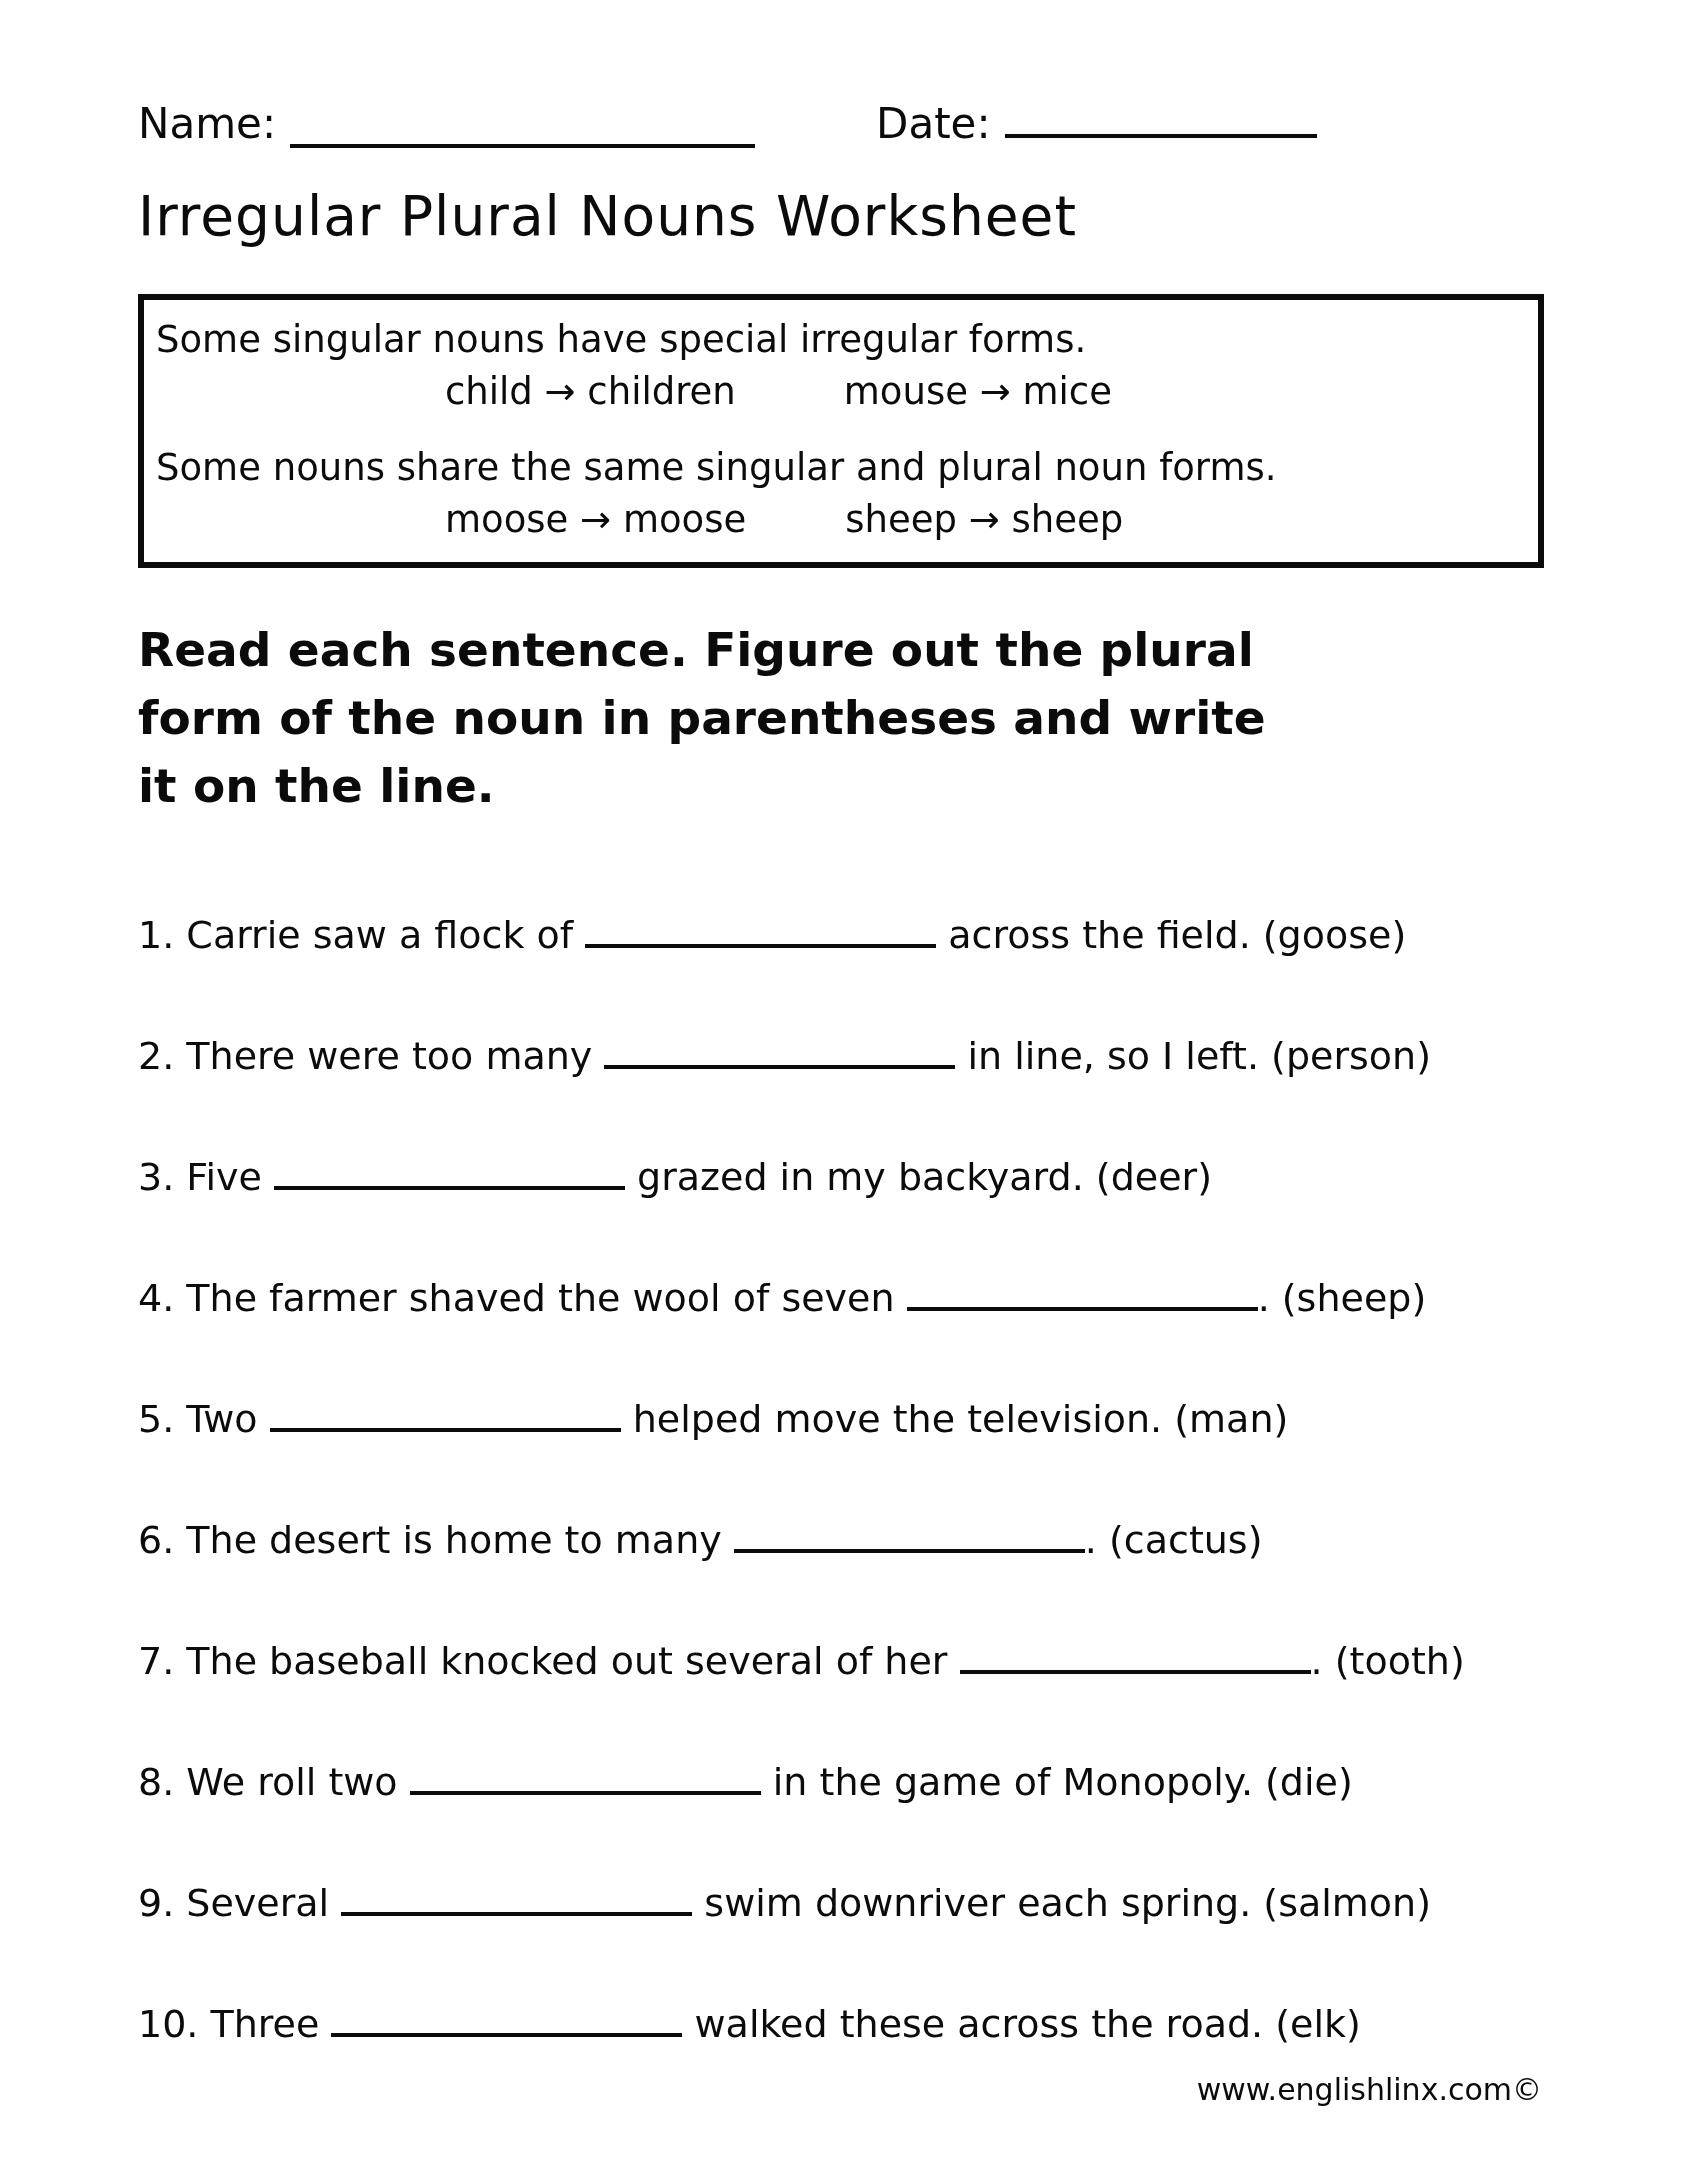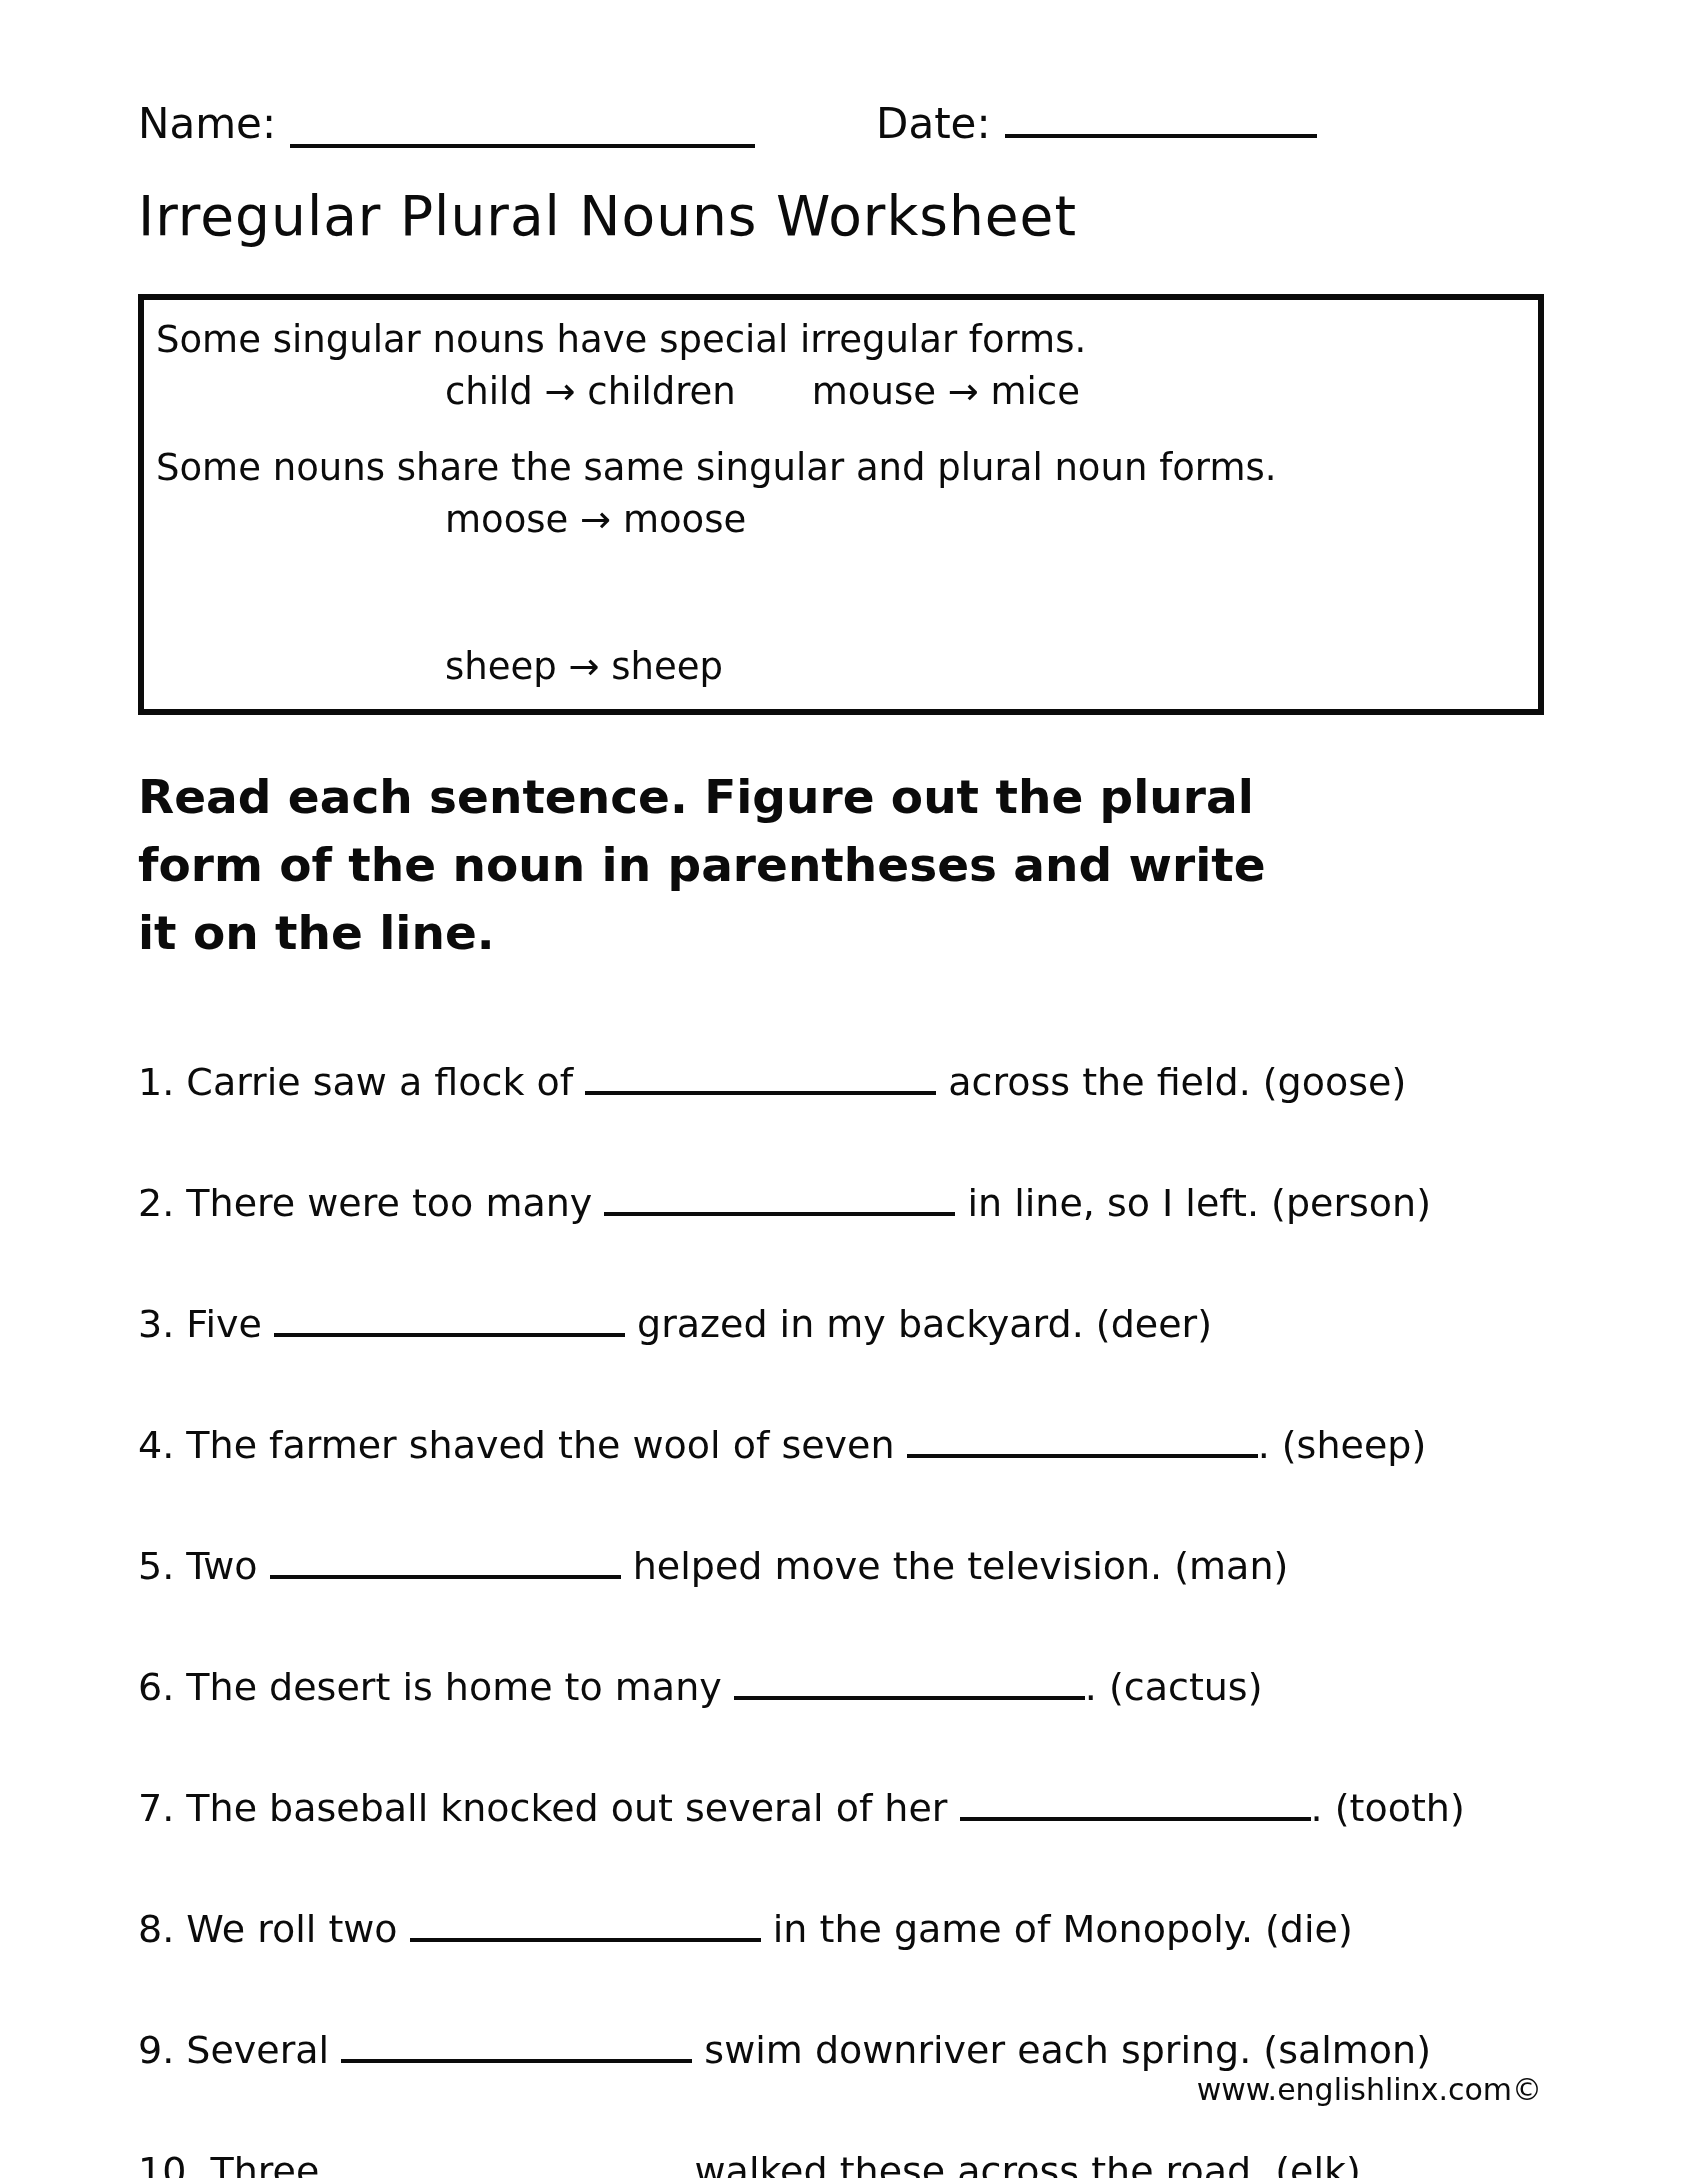--- a/index.html
+++ b/index.html
@@ -52,22 +52,22 @@
     font-size: 37px;
     line-height: 48px;
   }
   .box-rule { margin: 0; }
   .box-rule.spaced { margin-top: 28px; }
   .box-examples {
     display: flex;
     padding-left: 289px;
     margin-top: 4px;
   }
-  .box-examples.gap-wide  { gap: 76px; }
-  .box-examples.gap-narrow{ gap: 99px; flex-direction: column; }
+  .box-examples.gap-wide  { gap: 108px; }
+  .box-examples.gap-narrow{ gap: 99px; }
 
   
   .instructions {
     margin: 48px 0 0 0;
     max-width: 1178px;
     font-size: 47px;
     font-weight: bold;
     line-height: 1.45;
   }
 

